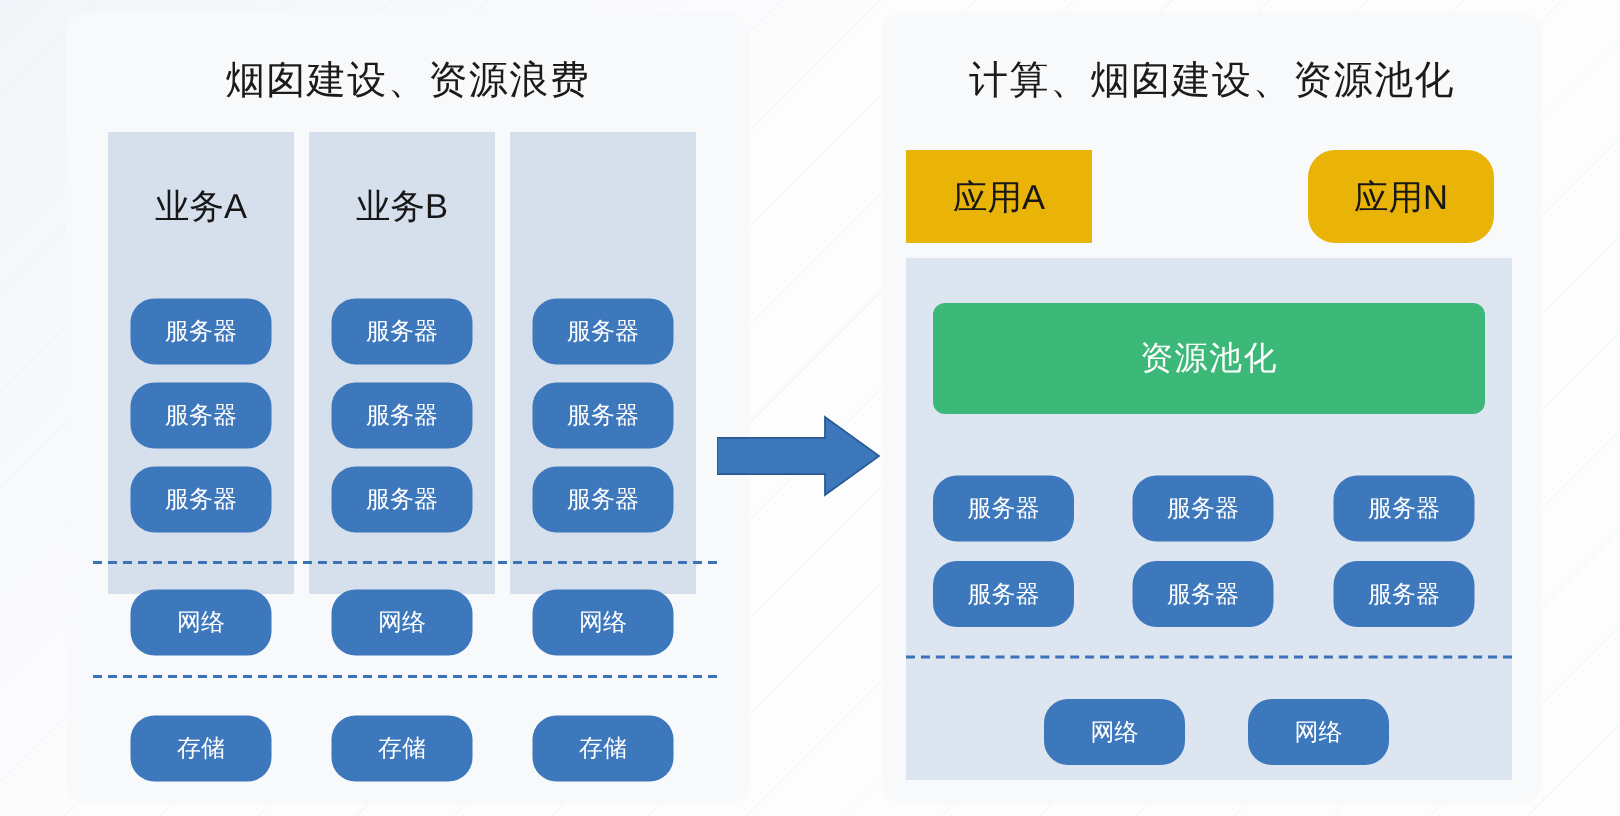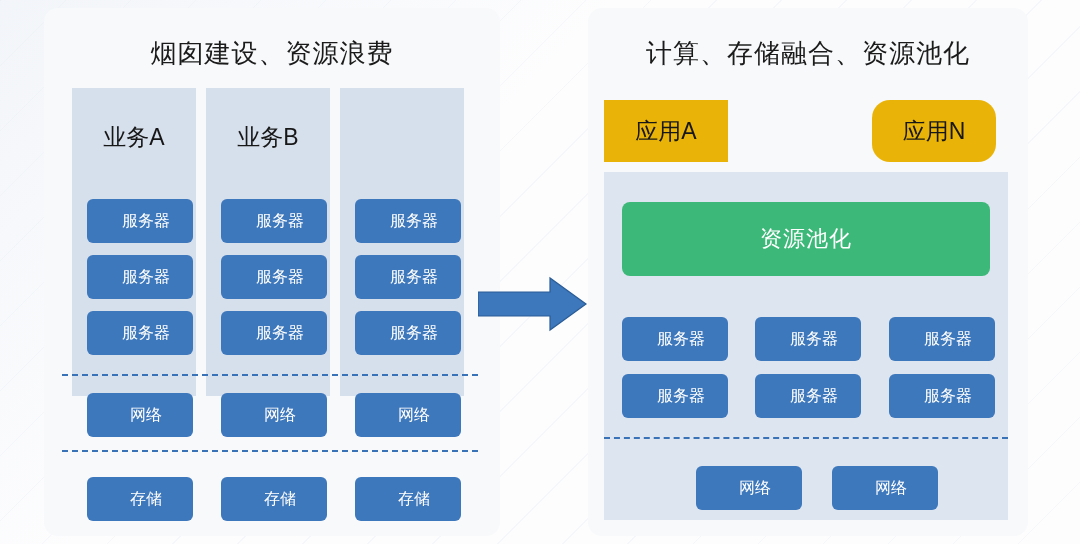--- a/index.html
+++ b/index.html
@@ -78,28 +78,27 @@
     justify-content: center;
     font-size: 23px;
     color: #171717;
     white-space: nowrap;
   }
 
   
   .chip {
     position: absolute;
     background: #3d77bc;
-    border-radius: 6px;
+    border-radius: 16px;
     color: #ffffff;
     display: flex;
     align-items: center;
     justify-content: center;
     font-size: 16px;
     white-space: nowrap;
-    padding-left: 12px;
   }
 
   
   .biz-column .chip {
     left: 15px;
     width: 94px;
     height: 44px;
   }
   .biz-column .chip.r0 { top: 111px; }
   .biz-column .chip.r1 { top: 167px; }
@@ -238,21 +237,21 @@
   <div class="dash-line" id="left-dash-1"></div>
   <div class="dash-line" id="left-dash-2"></div>
 
   <div id="arrow">
     <svg width="110" height="56" viewBox="0 0 110 56" xmlns="http://www.w3.org/2000/svg">
       <polygon points="0,16 72,16 72,2 108,28 72,54 72,40 0,40" fill="#3d77bc" stroke="#2a5c96" stroke-width="1.2"></polygon>
     </svg>
   </div>
 
   <div class="panel-card" id="right-card">
-    <div class="panel-title">计算、存储融合、资源池化</div>
+    <div class="panel-title">计算、烟囱建设、资源池化</div>
   </div>
 
   <div class="app-box" id="app-box-0">应用A</div>
   <div class="app-box" id="app-box-2">应用N</div>
 
   <div id="pool-container">
     <div id="pool-bar">资源池化</div>
 
     <div class="chip srv c0 rr0">服务器</div>
     <div class="chip srv c1 rr0">服务器</div>

